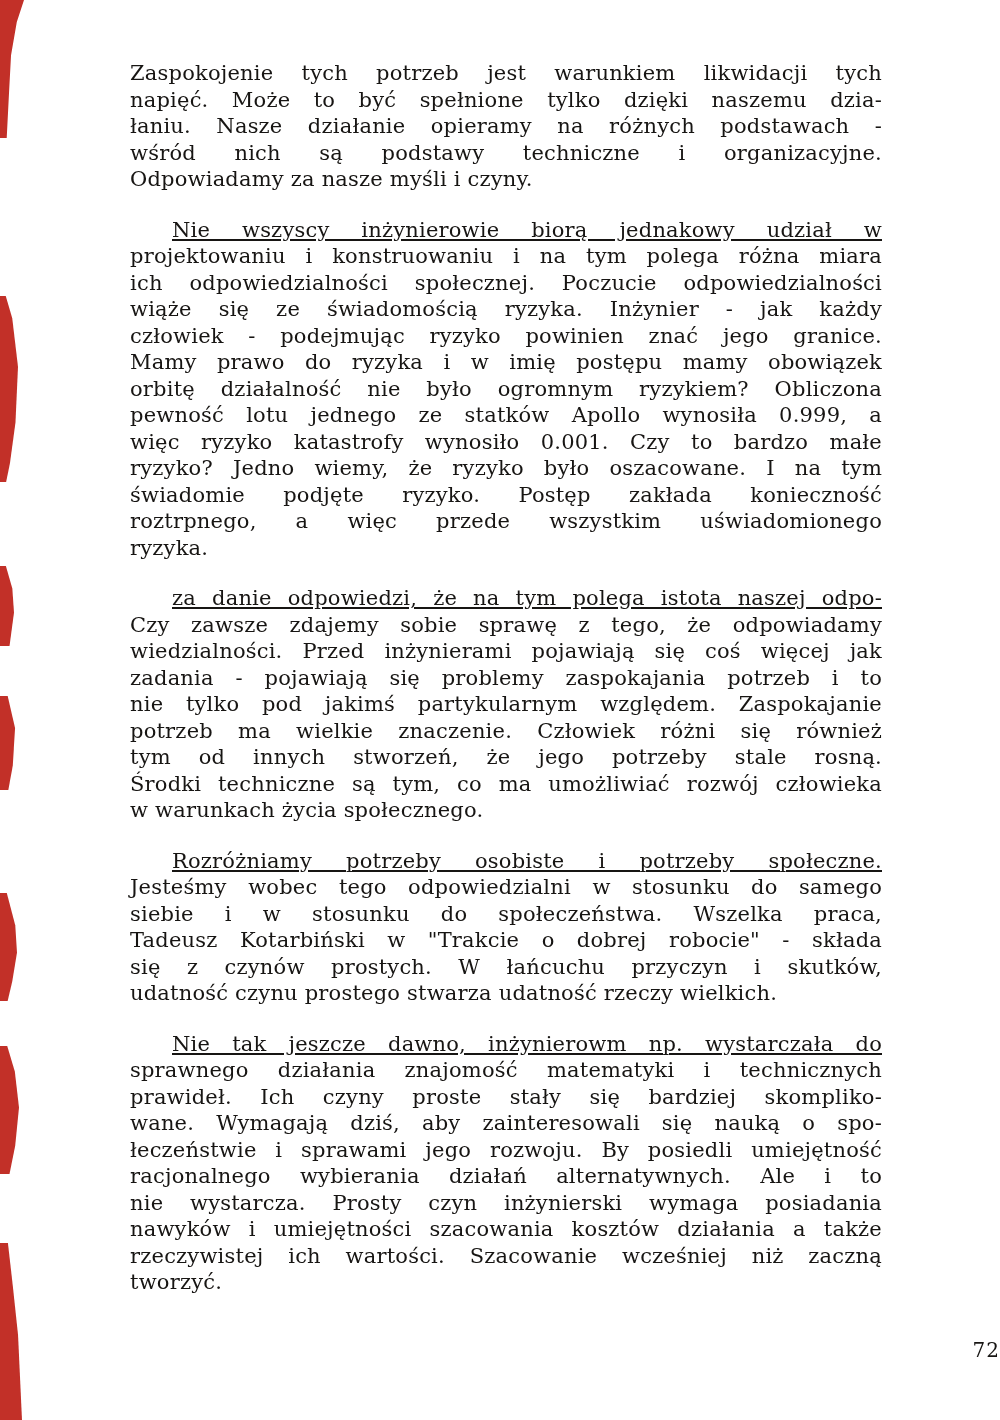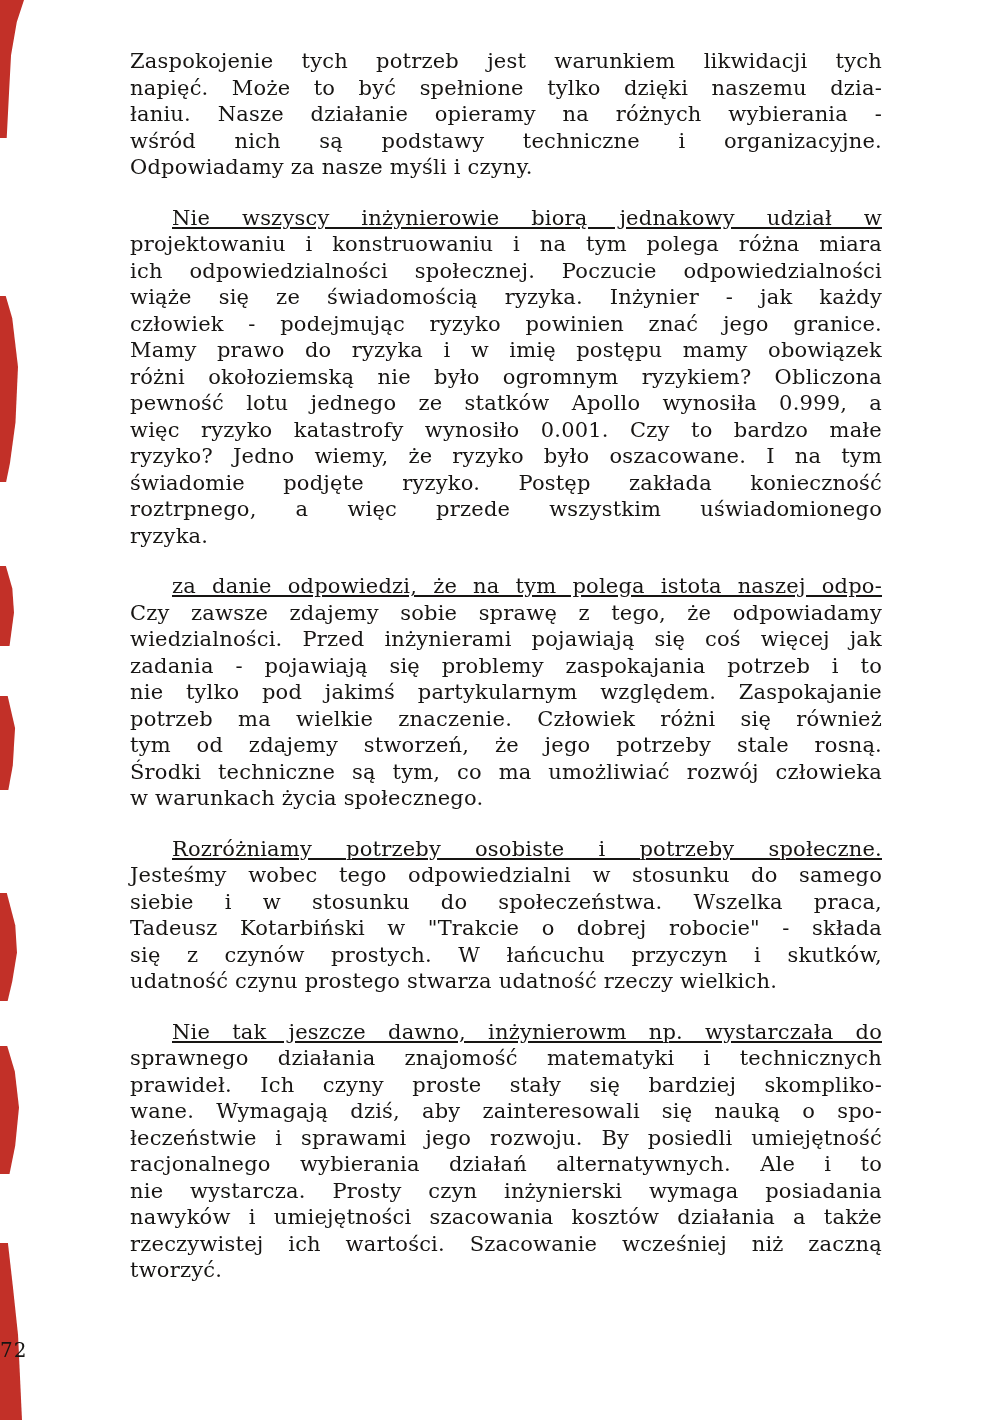--- a/index.html
+++ b/index.html
@@ -37,21 +37,21 @@
   .m5 { top: 893px;  height: 108px; width: 17px;
         clip-path: polygon(0% 0%, 40% 0%, 90% 30%, 100% 55%, 72% 82%, 45% 100%, 0% 100%); }
   .m6 { top: 1046px; height: 128px; width: 19px;
         clip-path: polygon(0% 0%, 38% 0%, 78% 20%, 100% 48%, 80% 78%, 50% 100%, 0% 100%); }
   .m7 { top: 1243px; height: 177px; width: 22px;
         clip-path: polygon(0% 0%, 36% 0%, 58% 24%, 82% 52%, 100% 100%, 0% 100%); }
 
   .text-block {
     position: absolute;
     left: 130px;
-    top: 48px;
+    top: 60px;
     width: 752px;
     font-size: 21px;
     line-height: 26.5px;
     font-weight: 500;
     letter-spacing: 0.2px;
   }
   .para {
     margin: 0 0 24px 0;
     padding: 0;
   }
@@ -67,21 +67,21 @@
   }
   .para.indented .line:first-child {
     padding-left: 42px;
     text-decoration: underline;
   }
   .page-number {
     position: absolute;
     top: 1338px;
     left: 0;
     width: 1000px;
-    text-align: left;
+    text-align: right;
     font-size: 20px;
     font-weight: 500;
     letter-spacing: 1px;
   }
 </style>
 </head>
 <body style="--mark-color: #c23028; background: rgb(255, 255, 255); color: rgb(23, 21, 19);">
 
 <div class="page">
 
@@ -90,47 +90,47 @@
   <div class="mark m3"></div>
   <div class="mark m4"></div>
   <div class="mark m5"></div>
   <div class="mark m6"></div>
   <div class="mark m7"></div>
 
   <main class="text-block">
       <p class="para">
         <span class="line">Zaspokojenie tych potrzeb jest warunkiem likwidacji tych</span>
         <span class="line">napięć. Może to być spełnione tylko dzięki naszemu dzia-</span>
-        <span class="line">łaniu. Nasze działanie opieramy na różnych wybierania -</span>
+        <span class="line">łaniu. Nasze działanie opieramy na różnych podstawach -</span>
         <span class="line">wśród nich są podstawy techniczne i organizacyjne.</span>
         <span class="line last">Odpowiadamy za nasze myśli i czyny.</span>
       </p>
       <p class="para indented">
         <span class="line">Nie wszyscy inżynierowie biorą jednakowy udział w</span>
         <span class="line">projektowaniu i konstruowaniu i na tym polega różna miara</span>
         <span class="line">ich odpowiedzialności społecznej. Poczucie odpowiedzialności</span>
         <span class="line">wiąże się ze świadomością ryzyka. Inżynier - jak każdy</span>
         <span class="line">człowiek - podejmując ryzyko powinien znać jego granice.</span>
         <span class="line">Mamy prawo do ryzyka i w imię postępu mamy obowiązek</span>
-        <span class="line">różni okołoziemską nie było ogromnym ryzykiem? Obliczona</span>
+        <span class="line">orbitę działalność nie było ogromnym ryzykiem? Obliczona</span>
         <span class="line">pewność lotu jednego ze statków Apollo wynosiła 0.999, a</span>
         <span class="line">więc ryzyko katastrofy wynosiło 0.001. Czy to bardzo małe</span>
         <span class="line">ryzyko? Jedno wiemy, że ryzyko było oszacowane. I na tym</span>
         <span class="line">świadomie podjęte ryzyko. Postęp zakłada konieczność</span>
         <span class="line">roztrpnego, a więc przede wszystkim uświadomionego</span>
         <span class="line last">ryzyka.</span>
       </p>
       <p class="para indented">
         <span class="line">za danie odpowiedzi, że na tym polega istota naszej odpo-</span>
         <span class="line">Czy zawsze zdajemy sobie sprawę z tego, że odpowiadamy</span>
         <span class="line">wiedzialności. Przed inżynierami pojawiają się coś więcej jak</span>
         <span class="line">zadania - pojawiają się problemy zaspokajania potrzeb i to</span>
         <span class="line">nie tylko pod jakimś partykularnym względem. Zaspokajanie</span>
         <span class="line">potrzeb ma wielkie znaczenie. Człowiek różni się również</span>
-        <span class="line">tym od zdajemy stworzeń, że jego potrzeby stale rosną.</span>
+        <span class="line">tym od innych stworzeń, że jego potrzeby stale rosną.</span>
         <span class="line">Środki techniczne są tym, co ma umożliwiać rozwój człowieka</span>
         <span class="line last">w warunkach życia społecznego.</span>
       </p>
       <p class="para indented">
         <span class="line">Rozróżniamy potrzeby osobiste i potrzeby społeczne.</span>
         <span class="line">Jesteśmy wobec tego odpowiedzialni w stosunku do samego</span>
         <span class="line">siebie i w stosunku do społeczeństwa. Wszelka praca,</span>
         <span class="line">Tadeusz Kotarbiński w "Trakcie o dobrej robocie" - składa</span>
         <span class="line">się z czynów prostych. W łańcuchu przyczyn i skutków,</span>
         <span class="line last">udatność czynu prostego stwarza udatność rzeczy wielkich.</span>

